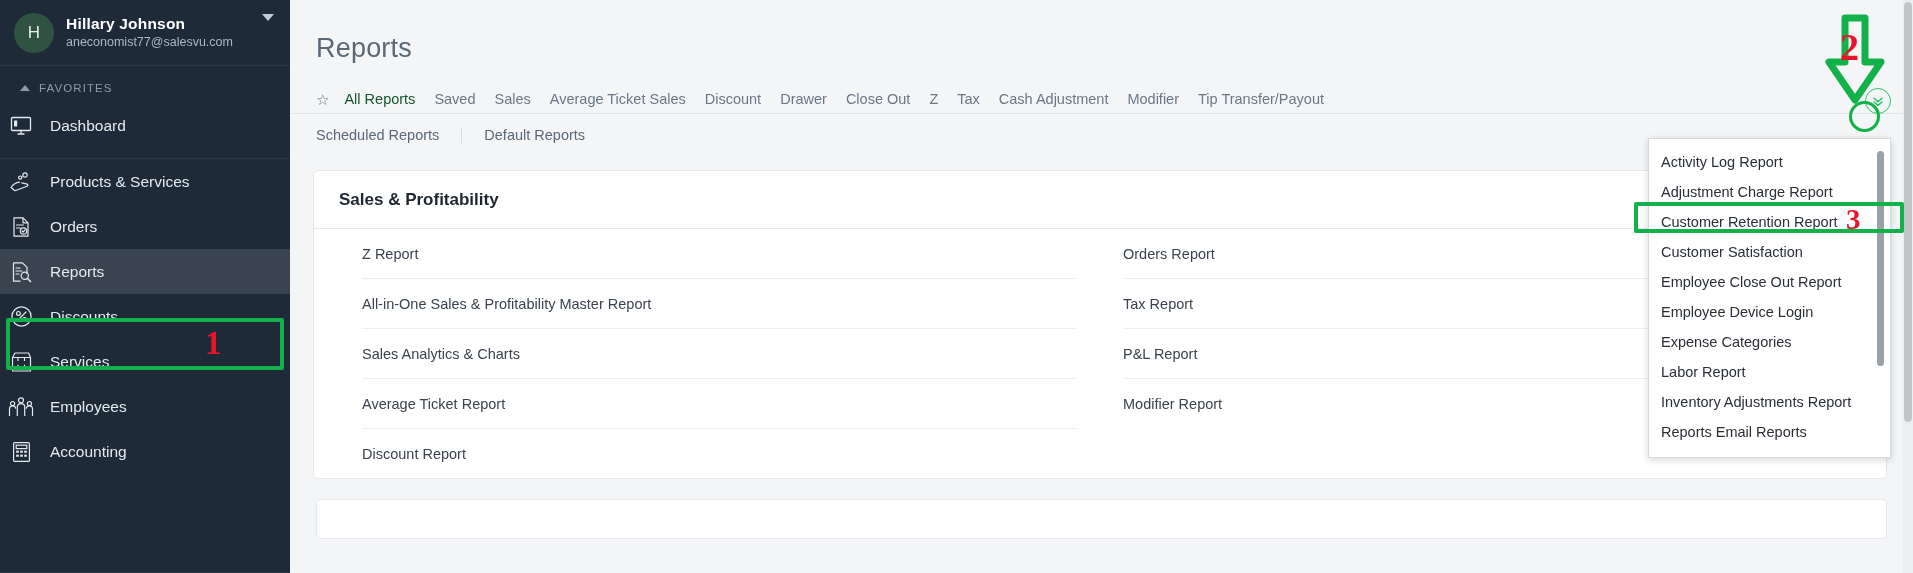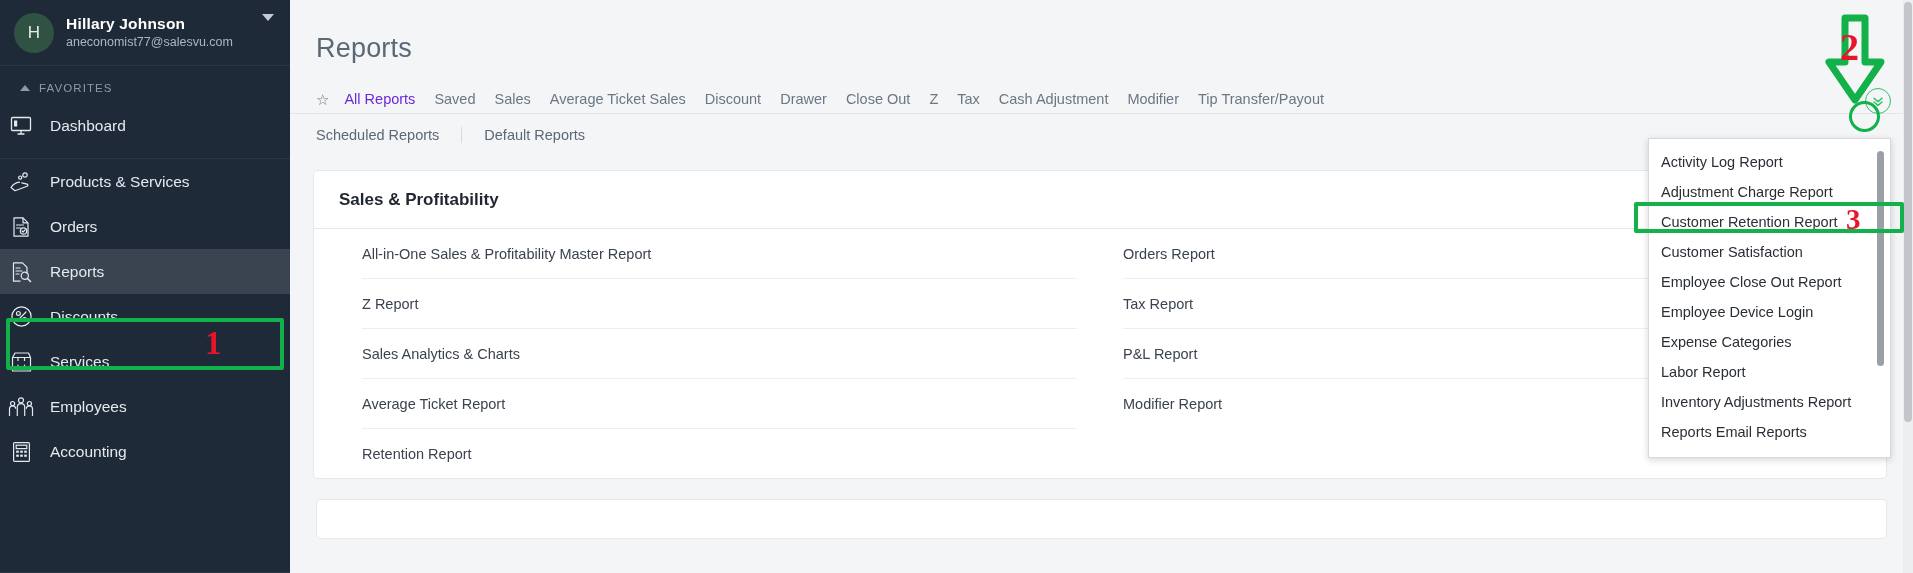--- a/index.html
+++ b/index.html
@@ -76,21 +76,21 @@
   .tabsrow {
     display: flex; align-items: center;
     padding: 22px 0 0 26px;
     gap: 19px;
     font-size: 14.5px;
     position: relative;
     height: 48px;
   }
   .star-ic { color: #6b7785; font-size: 15px; line-height: 1; margin-right: -4px;}
   .tab { color: #6b7785; cursor: pointer; white-space: nowrap; }
-  .tab.active { color: #6d28d9; }
+  .tab.active { color: #14532d; }
   .tabs-underline {
     position: absolute; left: 0; right: 0; top: 113px; height: 1px; background: #e2e5e9;
   }
   .chevron-btn {
     position: absolute; right: 22px; top: 88px;
     width: 26px; height: 26px; border-radius: 50%;
     border: 1.6px solid #2cc26a; color: #2cc26a;
     display: flex; align-items: center; justify-content: center;
     cursor: pointer; background: #f4f5f7; z-index: 5;
     font-size: 13px; line-height: 1;
@@ -330,25 +330,25 @@
 
     <div class="subtabs">
       <span class="subtab">Scheduled Reports</span>
       <span class="subtab">Default Reports</span>
     </div>
 
     <div class="card">
       <div class="card-head">Sales &amp; Profitability</div>
       <div class="card-cols">
         <div class="col">
+          <div class="rep-row">Z Report</div>
           <div class="rep-row">All-in-One Sales &amp; Profitability Master Report</div>
-          <div class="rep-row">Z Report</div>
           <div class="rep-row">Sales Analytics &amp; Charts</div>
           <div class="rep-row">Average Ticket Report</div>
-          <div class="rep-row last">Retention Report</div>
+          <div class="rep-row last">Discount Report</div>
         </div>
         <div class="col">
           <div class="rep-row">Orders Report</div>
           <div class="rep-row">Tax Report</div>
           <div class="rep-row">P&amp;L Report</div>
           <div class="rep-row last">Modifier Report</div>
         </div>
       </div>
     </div>
 

